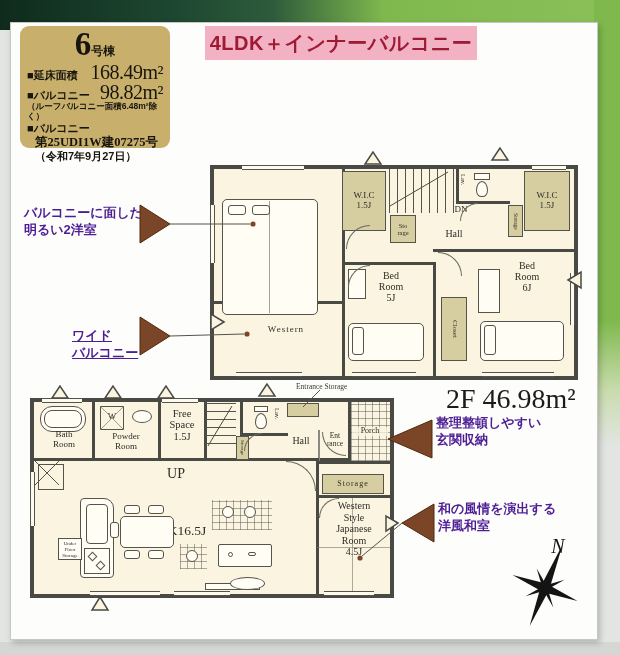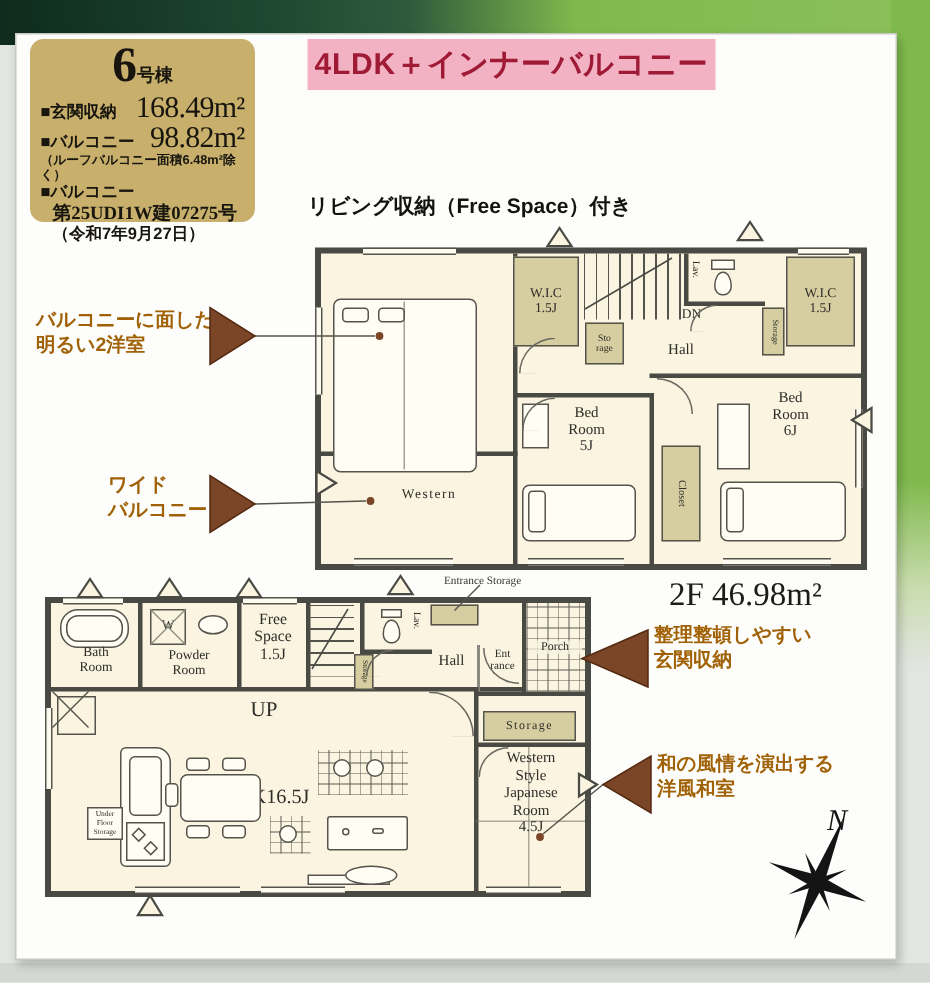--- a/index.html
+++ b/index.html
@@ -49,55 +49,54 @@
   .furn{position:absolute;background:#fffdf4;border:1.5px solid #55544c;}
   .rnd{border-radius:5px;}
   .thin{border-width:1.1px;}
   .win{position:absolute;height:5px;background:#fdfaef;border-top:1.4px solid #55544c;border-bottom:1.4px solid #55544c;}
   .win-v{position:absolute;width:5px;background:#fdfaef;border-left:1.4px solid #55544c;border-right:1.4px solid #55544c;}
   .arc{position:absolute;border:0 solid #6a695f;background:transparent;}
   .arc.tl{border-top-width:1.1px;border-left-width:1.1px;border-top-left-radius:100%;}
   .arc.tr{border-top-width:1.1px;border-right-width:1.1px;border-top-right-radius:100%;}
   .arc.bl{border-bottom-width:1.1px;border-left-width:1.1px;border-bottom-left-radius:100%;}
   .toilet{position:absolute;background:#fffdf4;border:1.5px solid #55544c;border-radius:50% 50% 46% 46%/60% 60% 40% 40%;}
-  .area-label{position:absolute;font-family:"Liberation Serif","DejaVu Serif",serif;font-size:22px;color:#1c1c1a;}
-  .note-jp{position:absolute;font-size:13px;font-weight:bold;color:#a16207;white-space:pre-line;line-height:1.3;}
+  .area-label{position:absolute;font-family:"Liberation Serif","DejaVu Serif",serif;font-size:28px;color:#1c1c1a;}
+  .note-jp{position:absolute;font-size:13px;font-weight:bold;color:#4c1d95;white-space:pre-line;line-height:1.3;}
   .tiny-cap{position:absolute;font-family:"Liberation Serif","DejaVu Serif",serif;font-size:7.5px;color:#3a3a34;}
   svg.overlay{position:absolute;left:0;top:0;pointer-events:none;}
 </style>
 </head>
 <body>
 
 <div id="canvas">
 
   <div class="bg-top"></div>
   <div class="bg-right"></div>
   <div class="bg-bottom"></div>
   <div class="card"></div>
 
   <div class="info-box">
     <div class="info-head">
       <span class="info-num">6</span><span class="info-suffix">号棟</span>
     </div>
     <div class="info-row">
-      <span class="info-label">■玄関収納</span>
+      <span class="info-label">■延床面積</span>
       <span class="info-value">168.49m²</span>
     </div>
     <div class="info-row">
       <span class="info-label">■バルコニー</span>
       <span class="info-value">98.82m²</span>
     </div>
     <div class="info-note">（ルーフバルコニー面積6.48m²除く）</div>
     <div class="info-line">■バルコニー</div>
     <div class="info-line b indent">第25UDI1W建07275号</div>
     <div class="info-line indent">（令和7年9月27日）</div>
   </div>
 
   <div class="pink-box">4LDK＋インナーバルコニー</div>
-  <div class="feature">リビング収納（Free  Space）付き</div>
 
   <div class="plan" style="left:210px;top:165px;width:368px;height:215px;">
 
     <i class="wall" style="left:128px;top:0;width:3px;height:207px;"></i>
     <i class="wall" style="left:0;top:132px;width:131px;height:3px;"></i>
     <i class="wall" style="left:128px;top:93px;width:94px;height:3px;"></i>
     <i class="wall" style="left:219px;top:93px;width:3px;height:114px;"></i>
     <i class="wall" style="left:219px;top:80px;width:141px;height:3px;"></i>
     <i class="wall" style="left:242px;top:0;width:3px;height:34px;"></i>
     <i class="wall" style="left:242px;top:32px;width:54px;height:3px;"></i>
@@ -161,21 +160,21 @@
     <i class="win" style="left:22px;top:203px;width:66px;"></i>
     <i class="win" style="left:138px;top:203px;width:64px;"></i>
     <i class="win" style="left:268px;top:203px;width:72px;"></i>
     <i class="win-v" style="left:-4px;top:36px;height:58px;"></i>
     <i class="win-v" style="left:356px;top:104px;height:52px;"></i>
   </div>
   <div class="area-label" style="left:446px;top:383px;">2F 46.98m²</div>
 
   <div class="note-jp" style="left:24px;top:205px;">バルコニーに面した
 明るい2洋室</div>
-  <div class="note-jp" style="left:72px;top:315px;">ワイド
+  <div class="note-jp" style="left:72px;top:328px;text-decoration:underline;">ワイド
 バルコニー</div>
 
   <div class="plan" style="left:30px;top:398px;width:364px;height:200px;">
 
     <i class="wall" style="left:0;top:56px;width:316px;height:3px;"></i>
     <i class="wall" style="left:58px;top:0;width:3px;height:56px;"></i>
     <i class="wall" style="left:124px;top:0;width:3px;height:56px;"></i>
     <i class="wall" style="left:170px;top:0;width:3px;height:56px;"></i>
     <i class="wall" style="left:206px;top:0;width:3px;height:33px;"></i>
     <i class="wall" style="left:206px;top:31px;width:48px;height:3px;"></i>

